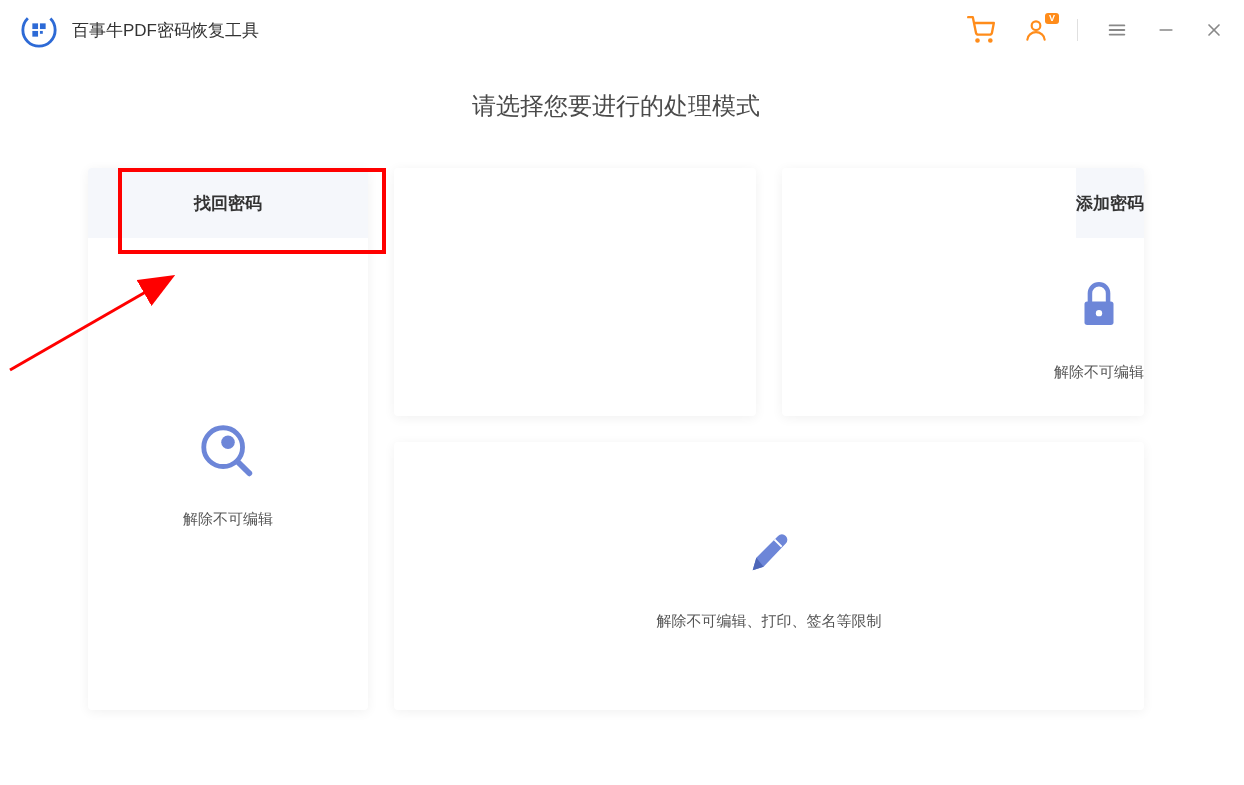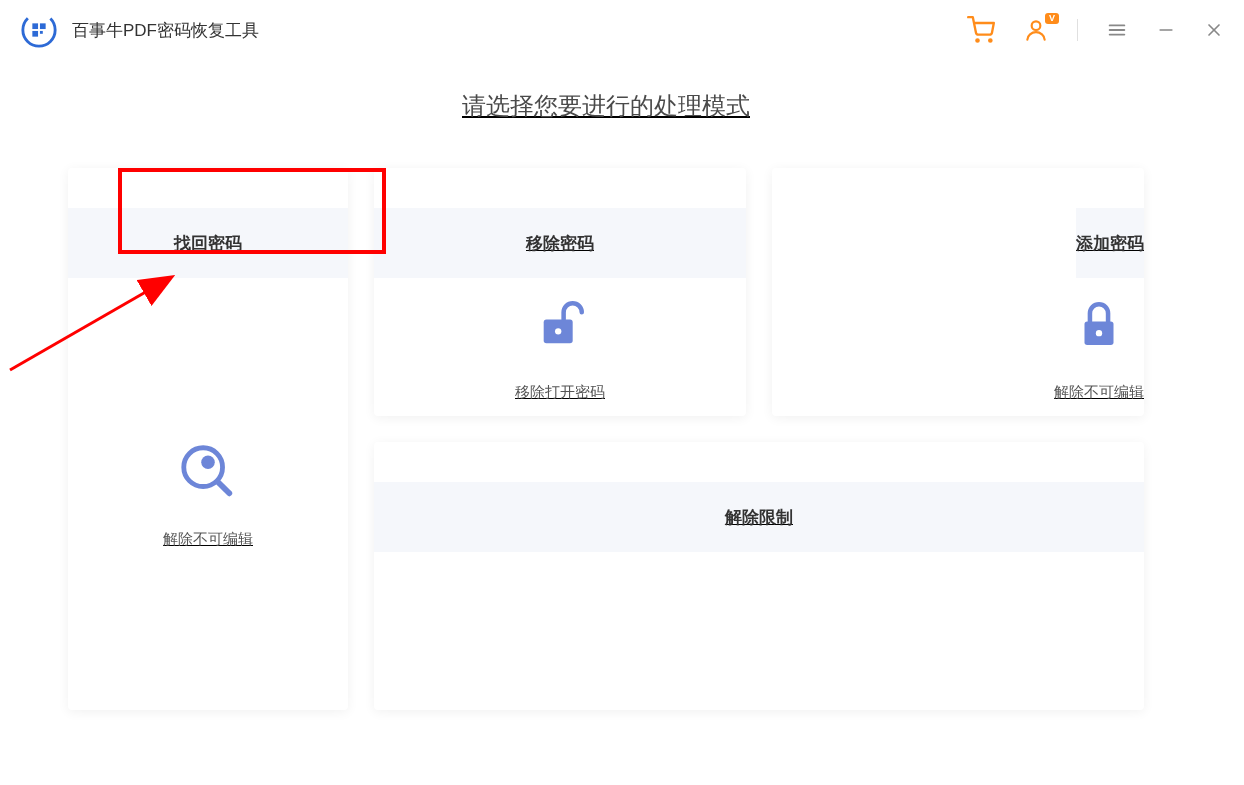--- a/index.html
+++ b/index.html
@@ -43,22 +43,21 @@
       display: flex;
       align-items: center;
       justify-content: center;
     }
     .tb-divider {
       width: 1px;
       height: 22px;
       background: #e0e0e0;
     }
     .main {
-      padding: 30px 100px 0 68px;
-      text-decoration: underline;
+      padding: 30px 100px 0 88px;
     }
     .page-heading {
       text-align: center;
       font-size: 24px;
       color: #4a4a4a;
       font-weight: 500;
       margin-bottom: 46px;
     }
     .grid {
       display: grid;
@@ -84,21 +83,20 @@
     .card-header {
       background: #f5f7fb;
       height: 70px;
       display: flex;
       align-items: center;
       justify-content: center;
       font-size: 17px;
       font-weight: 600;
       color: #333;
       flex-shrink: 0;
-      margin-top: 40px;
     }
     .card-body {
       flex: 1;
       display: flex;
       flex-direction: column;
       align-items: center;
       justify-content: center;
       gap: 26px;
     }
     .card-icon {
@@ -202,49 +200,47 @@
             <circle cx="27" cy="27" r="20" fill="none" stroke="#6d86d8" stroke-width="5"></circle>
             <circle cx="32" cy="22" r="7" fill="#6d86d8"></circle>
             <line x1="42" y1="42" x2="54" y2="54" stroke="#6d86d8" stroke-width="6" stroke-linecap="round"></line>
           </svg>
         </span>
         <div class="card-desc">解除不可编辑</div>
       </div>
     </div>
 
     <div class="card card-remove">
-      <div class="card-header">移除密码</div>
-      <div class="card-body">
-        <span class="card-icon">
-          <svg width="58" height="58" viewBox="0 0 64 64">
-            <path d="M36 26 V18 a10 10 0 0 1 20 0" fill="none" stroke="#6d86d8" stroke-width="5" stroke-linecap="round"></path>
-            <rect x="14" y="26" width="32" height="26" rx="3" fill="#6d86d8"></rect>
-            <circle cx="30" cy="39" r="3.5" fill="#fff"></circle>
-          </svg>
-        </span>
-        <div class="card-desc">移除打开密码</div>
-      </div>
     </div>
 
     <div class="card card-add">
       <div class="card-header">添加密码</div>
       <div class="card-body">
         <span class="card-icon">
           <svg width="58" height="58" viewBox="0 0 64 64">
             <path d="M22 28 V19 a10 10 0 0 1 20 0 V28" fill="none" stroke="#6d86d8" stroke-width="5" stroke-linecap="round"></path>
             <rect x="16" y="28" width="32" height="26" rx="3" fill="#6d86d8"></rect>
             <circle cx="32" cy="41" r="3.5" fill="#fff"></circle>
           </svg>
         </span>
         <div class="card-desc">解除不可编辑</div>
       </div>
     </div>
 
     <div class="card card-restrict">
-      <div class="card-header">解除限制</div>
+      <div class="card-body">
+        <span class="card-icon">
+          <svg width="58" height="58" viewBox="0 0 64 64">
+            <path d="M14 50 L18 36 L42 12 a6 6 0 0 1 8.5 8.5 L26 46 Z" fill="#6d86d8"></path>
+            <path d="M14 50 L18 36 L26 46 Z" fill="#4d66b8"></path>
+            <line x1="38" y1="16" x2="46" y2="24" stroke="#fff" stroke-width="2"></line>
+          </svg>
+        </span>
+        <div class="card-desc">解除不可编辑、打印、签名等限制</div>
+      </div>
     </div>
 
   </div>
 </div>
 
 <div class="highlight-box" style="left:118px; top:168px; width:268px; height:86px;"></div>
 
 <svg class="annotation-arrow" style="left:0px; top:250px;" width="200" height="130">
   <defs>
     <marker id="arrhead" markerWidth="12" markerHeight="10" refX="10" refY="5" orient="auto">

